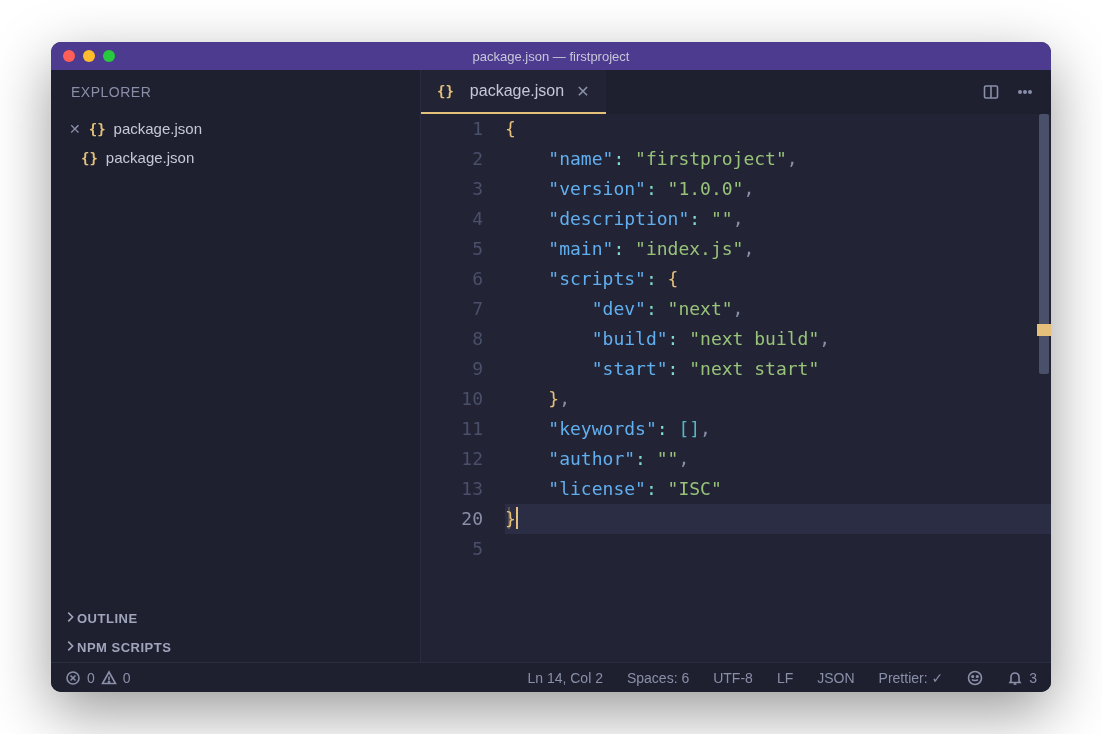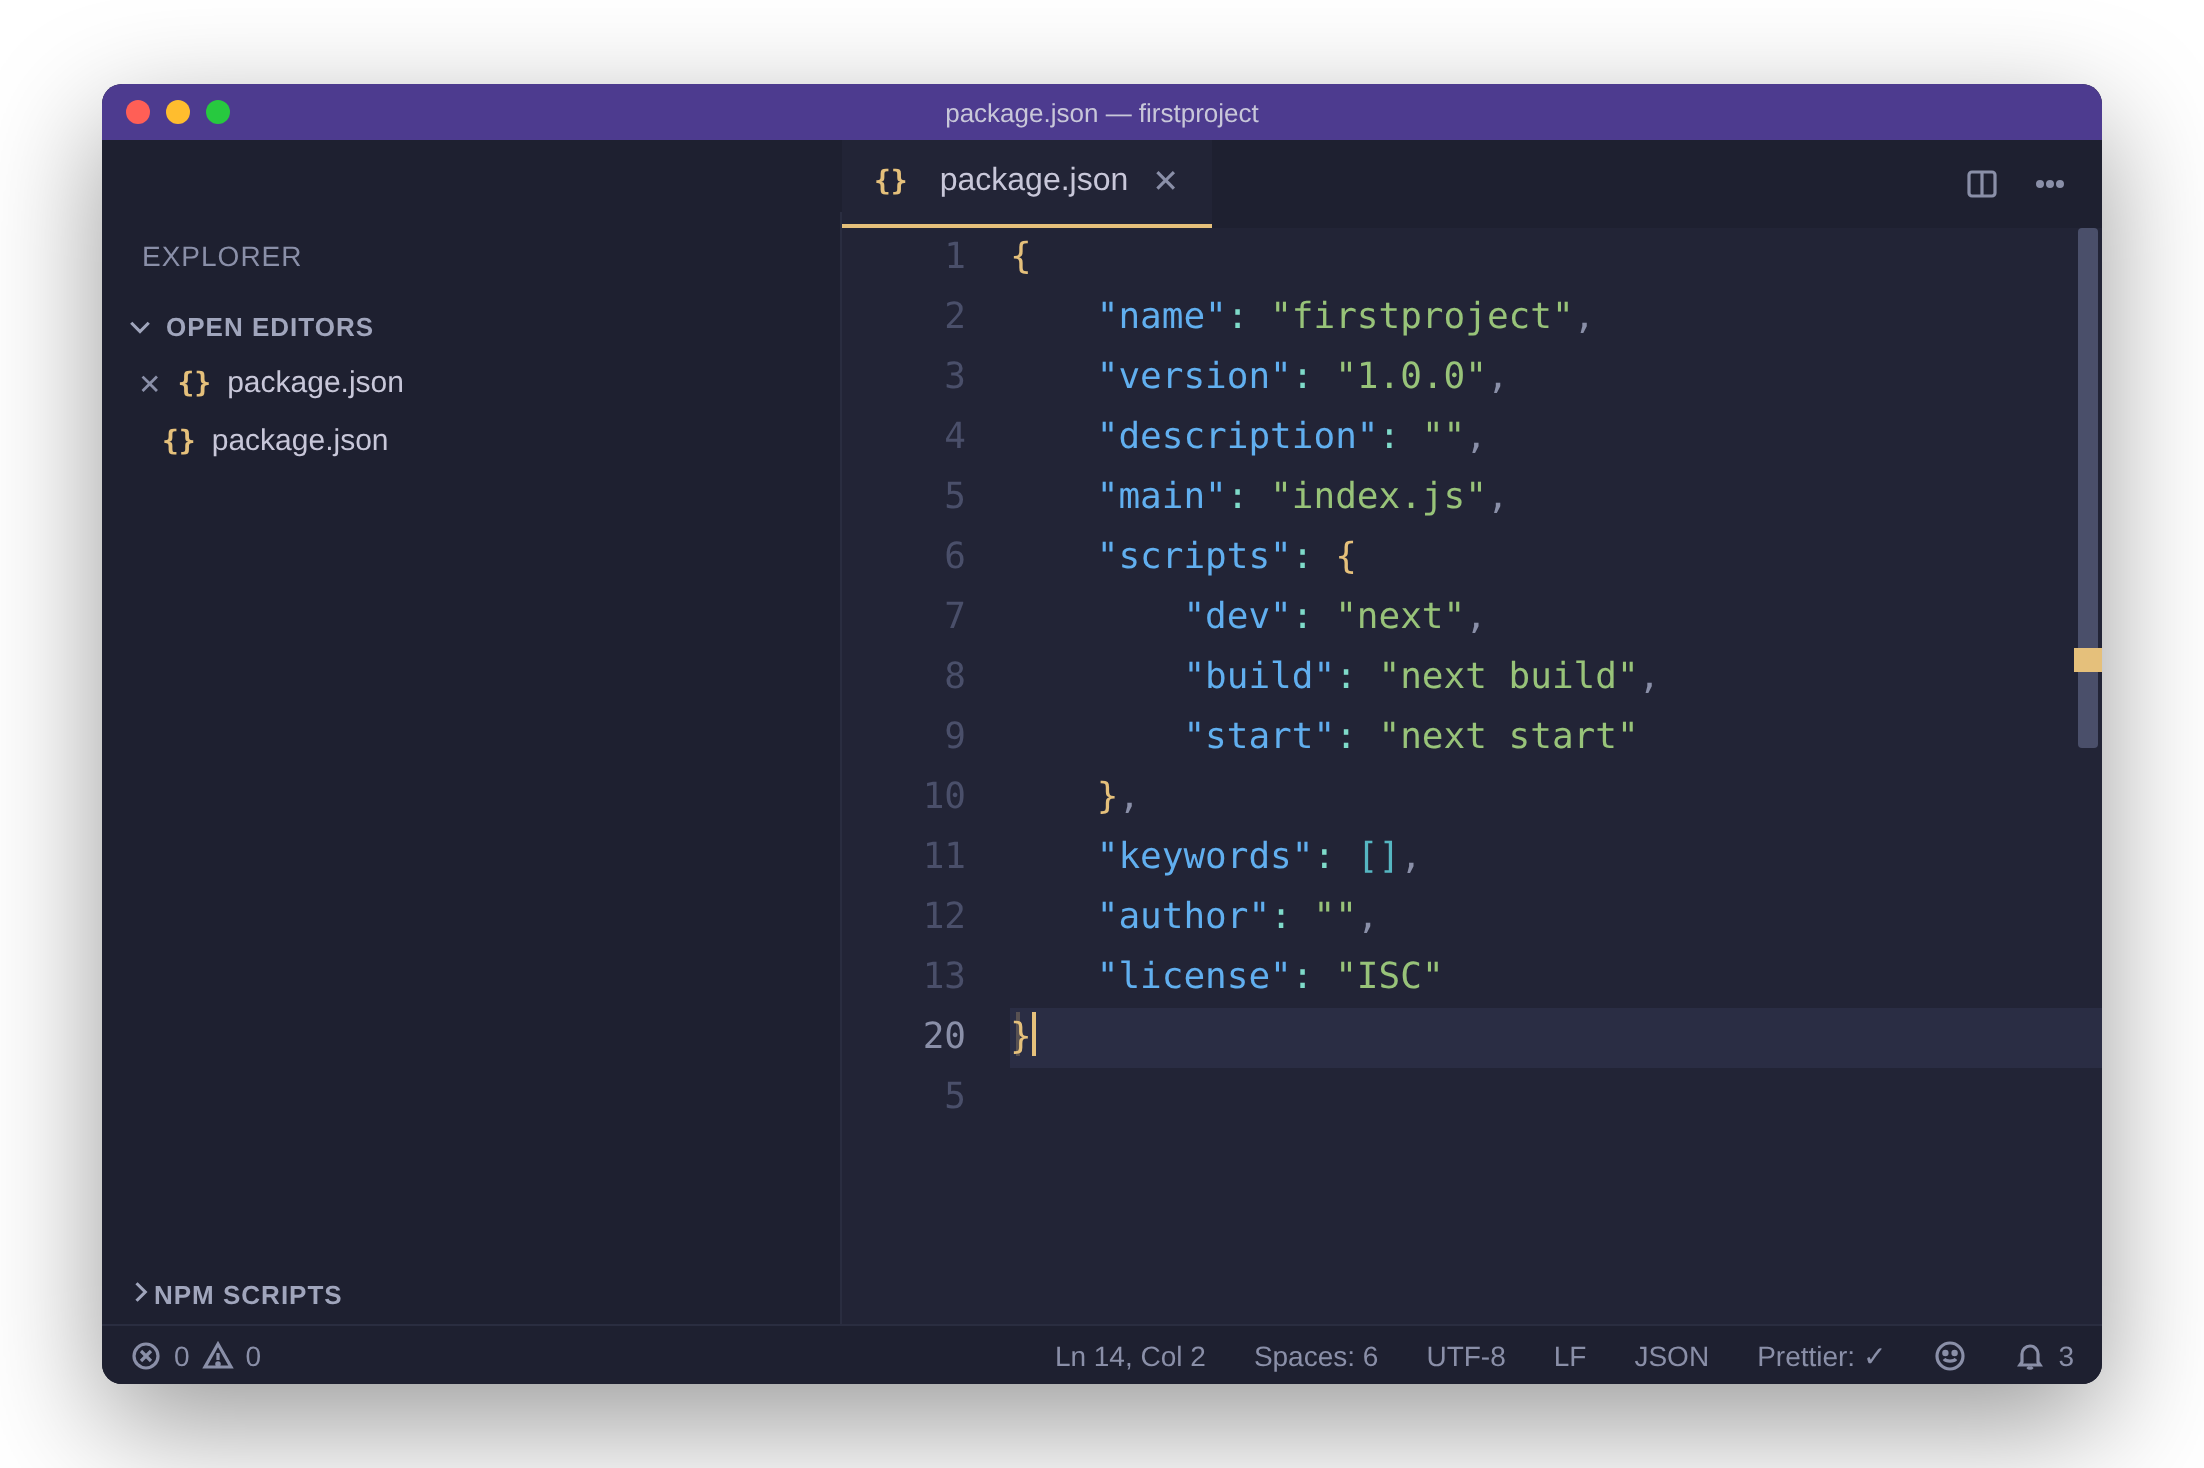--- a/index.html
+++ b/index.html
@@ -53,21 +53,20 @@
       flex: 1;
       display: flex;
       overflow: hidden;
     }
     .sidebar {
       width: 370px;
       background: #1e2030;
       border-right: 1px solid #2a2d40;
       display: flex;
       flex-direction: column;
-      margin-top: 36px;
     }
     .sidebar-title {
       padding: 14px 20px;
       color: #8a8fa8;
       font-size: 14px;
       letter-spacing: 0.5px;
     }
     .sidebar-section {
       display: flex;
       align-items: center;
@@ -258,41 +257,41 @@
       <div class="traffic-light tl-max"></div>
     </div>
     <div class="titlebar-title">package.json — firstproject</div>
   </div>
 
   <div class="workspace">
 
     <div class="sidebar">
       <div class="sidebar-title">EXPLORER</div>
 
-      <div class="sidebar-section">
-        <span class="chev">
-          <svg class="chev-ico" viewBox="0 0 16 16">
-              <path d="M3 5l5 5 5-5" stroke="currentColor" fill="none" stroke-width="1.8"></path>
-            </svg>
-        </span>
-        <span>OPEN EDITORS</span>
-      </div>
       <div class="sidebar-item open-editor">
         <span class="close-x">✕</span>
         <span class="json-icon">{}</span>
         <span>package.json</span>
       </div>
 
       <div class="sidebar-item">
         <span class="json-icon">{}</span>
         <span>package.json</span>
       </div>
 
       <div class="sidebar-spacer"></div>
 
+      <div class="sidebar-bottom-section">
+        <span class="chev">
+          <svg class="chev-ico" viewBox="0 0 16 16">
+              <path d="M6 3l5 5-5 5" stroke="currentColor" fill="none" stroke-width="1.8"></path>
+            </svg>
+        </span>
+        <span>OUTLINE</span>
+      </div>
       <div class="sidebar-bottom-section">
         <span class="chev">
           <svg class="chev-ico" viewBox="0 0 16 16">
               <path d="M6 3l5 5-5 5" stroke="currentColor" fill="none" stroke-width="1.8"></path>
             </svg>
         </span>
         <span>NPM SCRIPTS</span>
       </div>
     </div>
 

